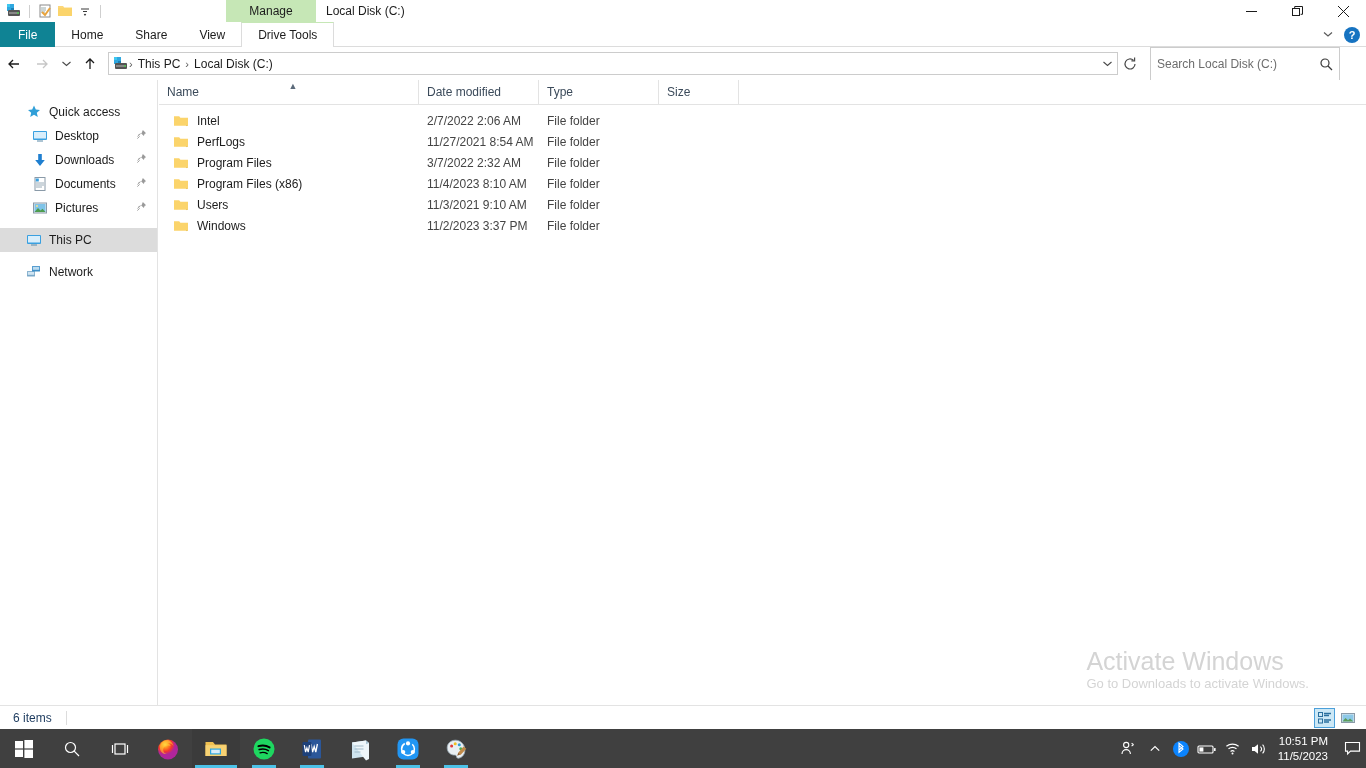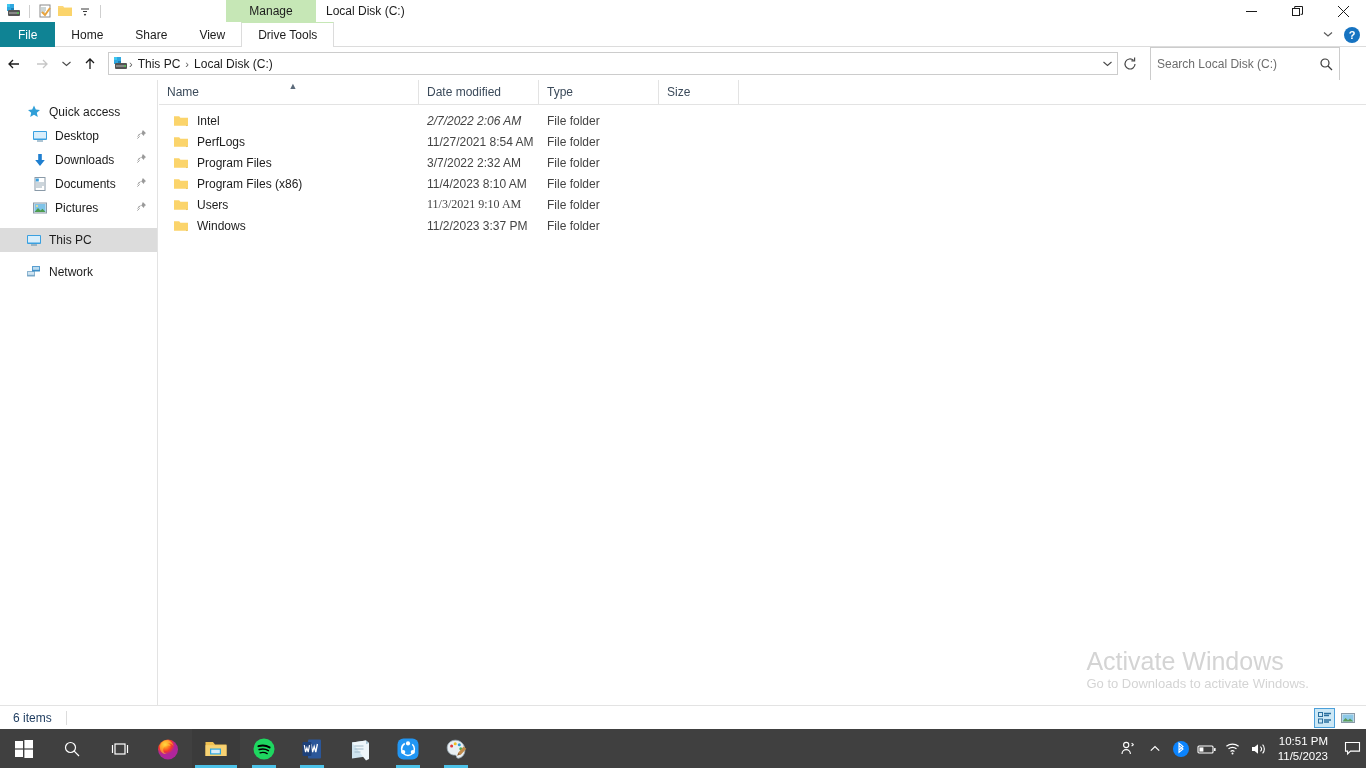--- a/index.html
+++ b/index.html
@@ -416,21 +416,21 @@
     <div class="row">
       <div class="cell-name" style="width:260px;">
         <span style="display:flex;">
           <svg width="16" height="16" viewBox="0 0 16 16">
               <path d="M1 3.2h5.2l1.2 1.5H15v8.1H1z" fill="#fbd46b"></path>
               <path d="M13.4 13.3v-1.4h1.6z" fill="#e0b94a"></path>
             </svg>
         </span>
         <span class="fname">Intel</span>
       </div>
-      <div class="cell" style="width:120px;font-style:italic;">2/7/2022 2:06 AM</div>
+      <div class="cell" style="width:120px;">2/7/2022 2:06 AM</div>
       <div class="cell" style="width:120px;">File folder</div>
       <div class="cell" style="width:80px;"></div>
     </div>
 
     <div class="row">
       <div class="cell-name" style="width:260px;">
         <span style="display:flex;">
           <svg width="16" height="16" viewBox="0 0 16 16">
               <path d="M1 3.2h5.2l1.2 1.5H15v8.1H1z" fill="#fbd46b"></path>
               <path d="M13.4 13.3v-1.4h1.6z" fill="#e0b94a"></path>
@@ -476,21 +476,21 @@
     <div class="row">
       <div class="cell-name" style="width:260px;">
         <span style="display:flex;">
           <svg width="16" height="16" viewBox="0 0 16 16">
               <path d="M1 3.2h5.2l1.2 1.5H15v8.1H1z" fill="#fbd46b"></path>
               <path d="M13.4 13.3v-1.4h1.6z" fill="#e0b94a"></path>
             </svg>
         </span>
         <span class="fname">Users</span>
       </div>
-      <div class="cell" style="width:120px;font-family:Liberation Serif, serif;">11/3/2021 9:10 AM</div>
+      <div class="cell" style="width:120px;">11/3/2021 9:10 AM</div>
       <div class="cell" style="width:120px;">File folder</div>
       <div class="cell" style="width:80px;"></div>
     </div>
 
     <div class="row">
       <div class="cell-name" style="width:260px;">
         <span style="display:flex;">
           <svg width="16" height="16" viewBox="0 0 16 16">
               <path d="M1 3.2h5.2l1.2 1.5H15v8.1H1z" fill="#fbd46b"></path>
               <path d="M13.4 13.3v-1.4h1.6z" fill="#e0b94a"></path>

